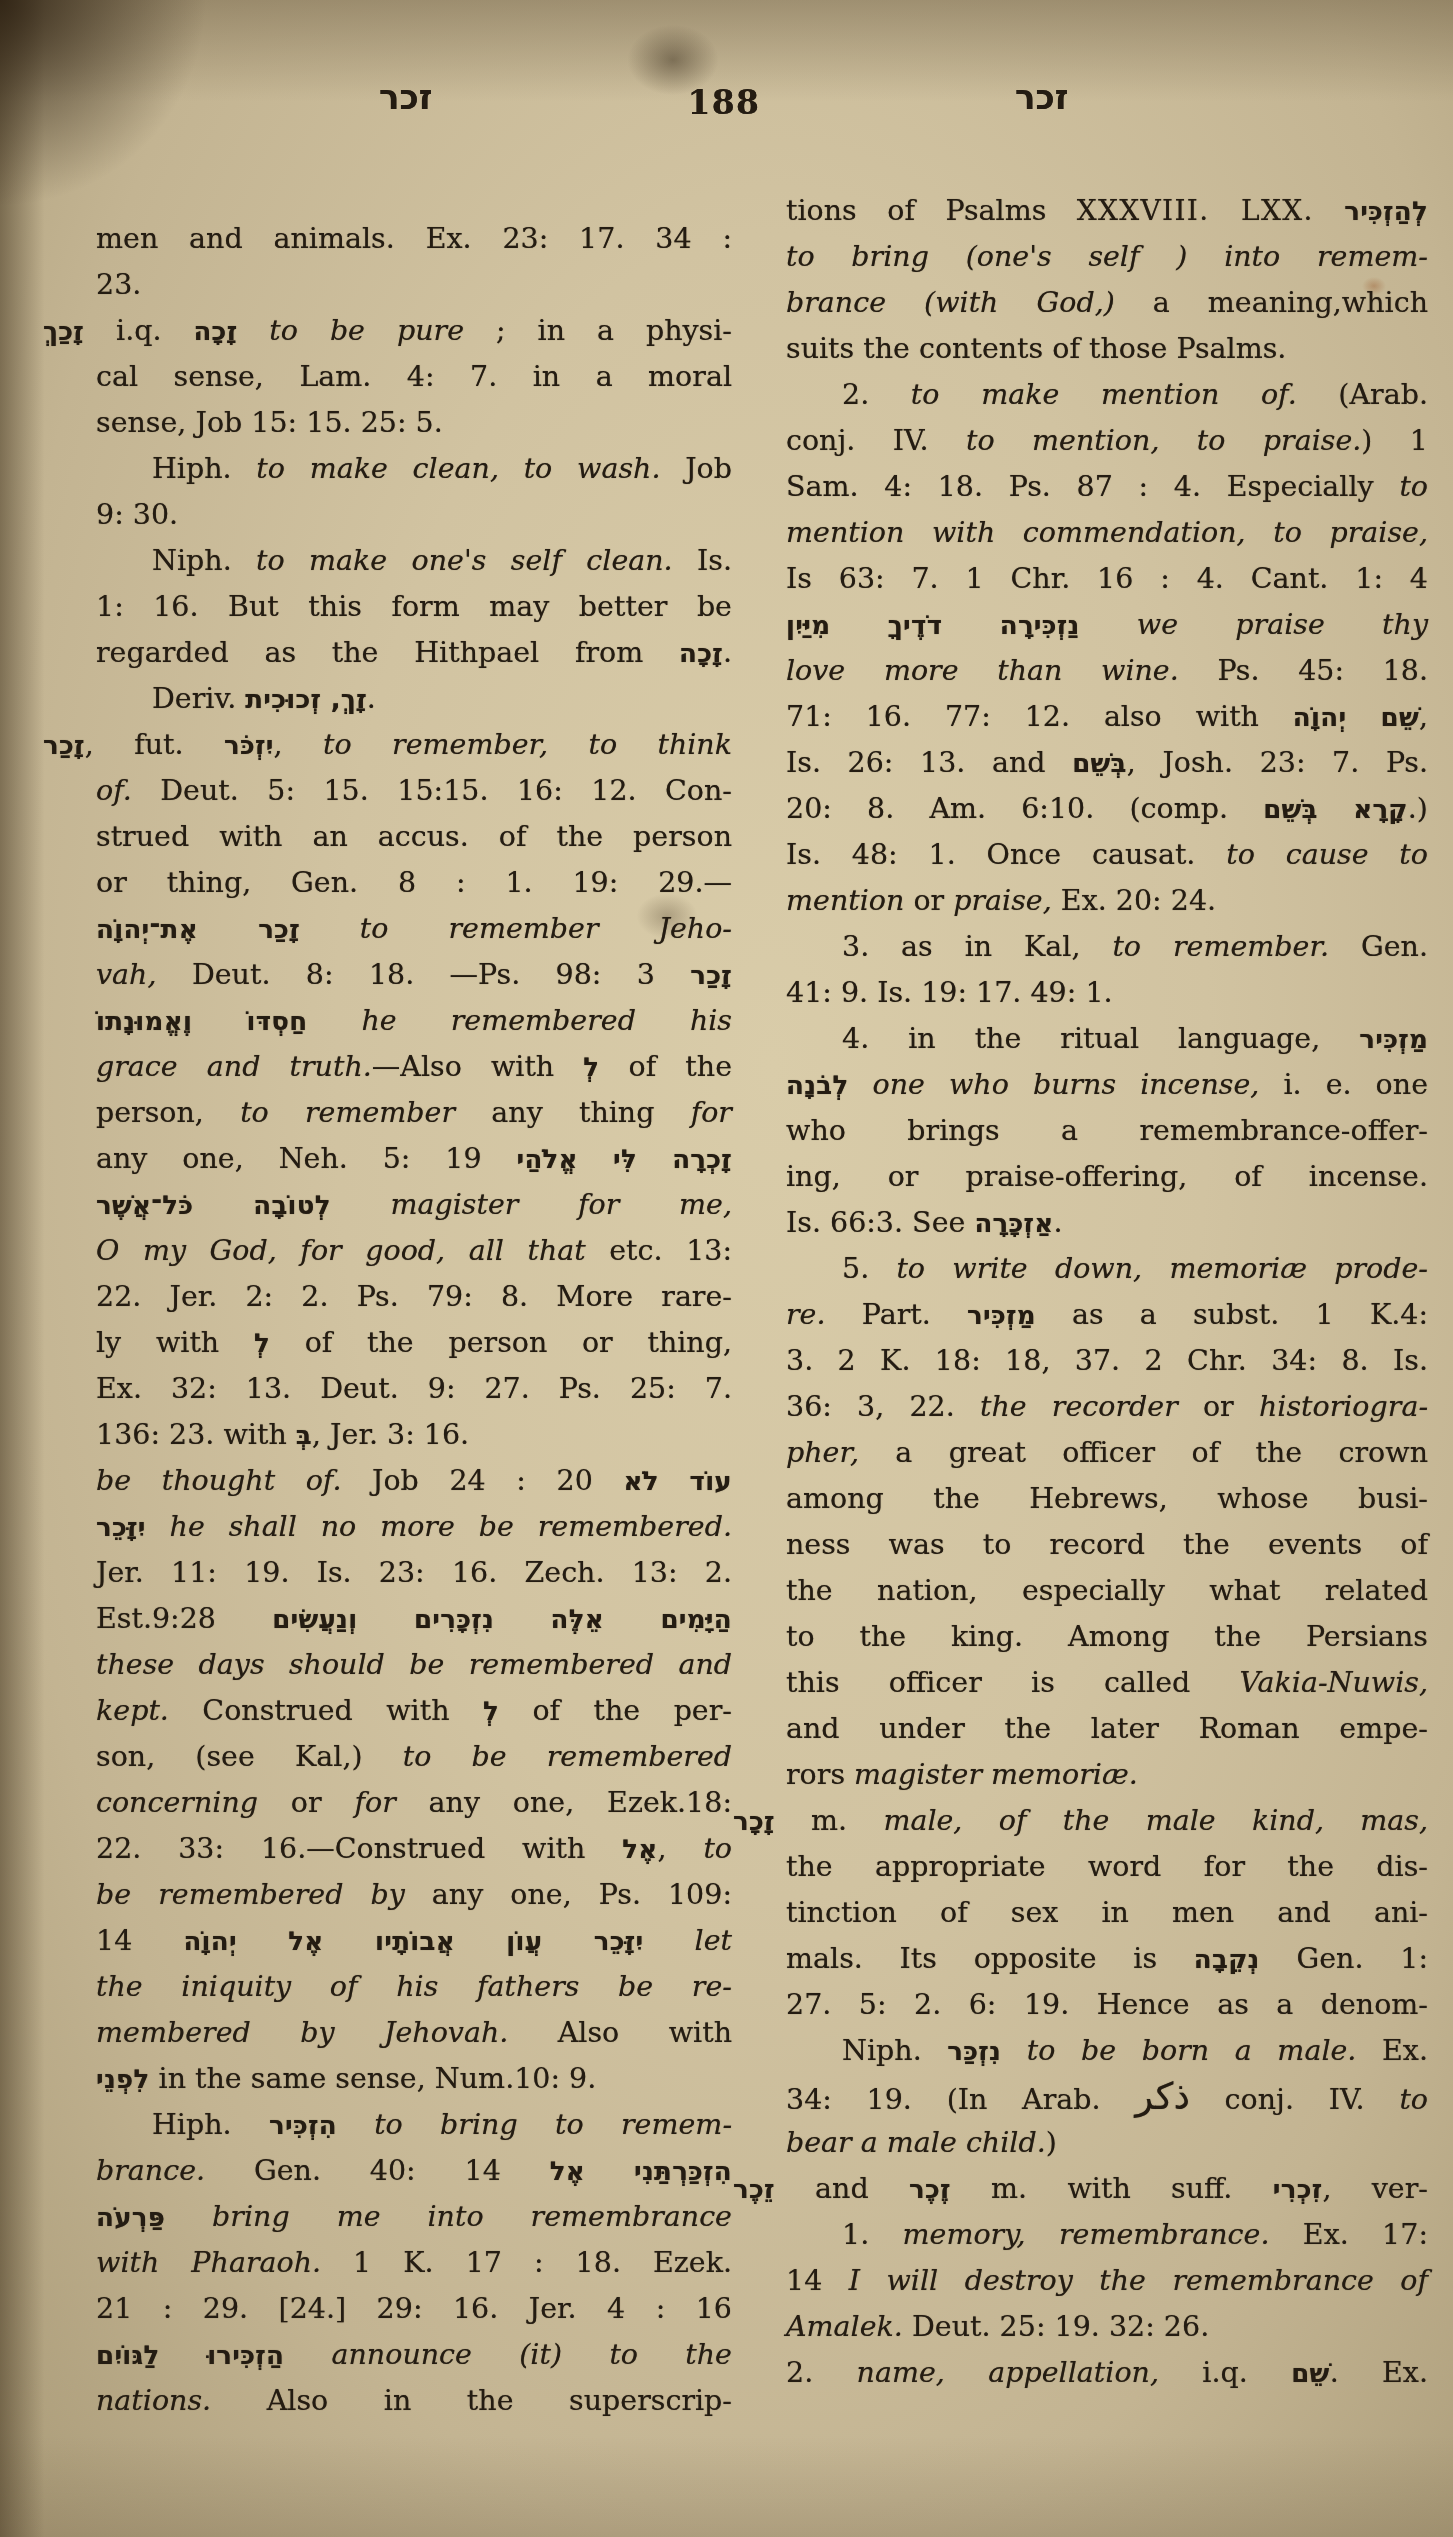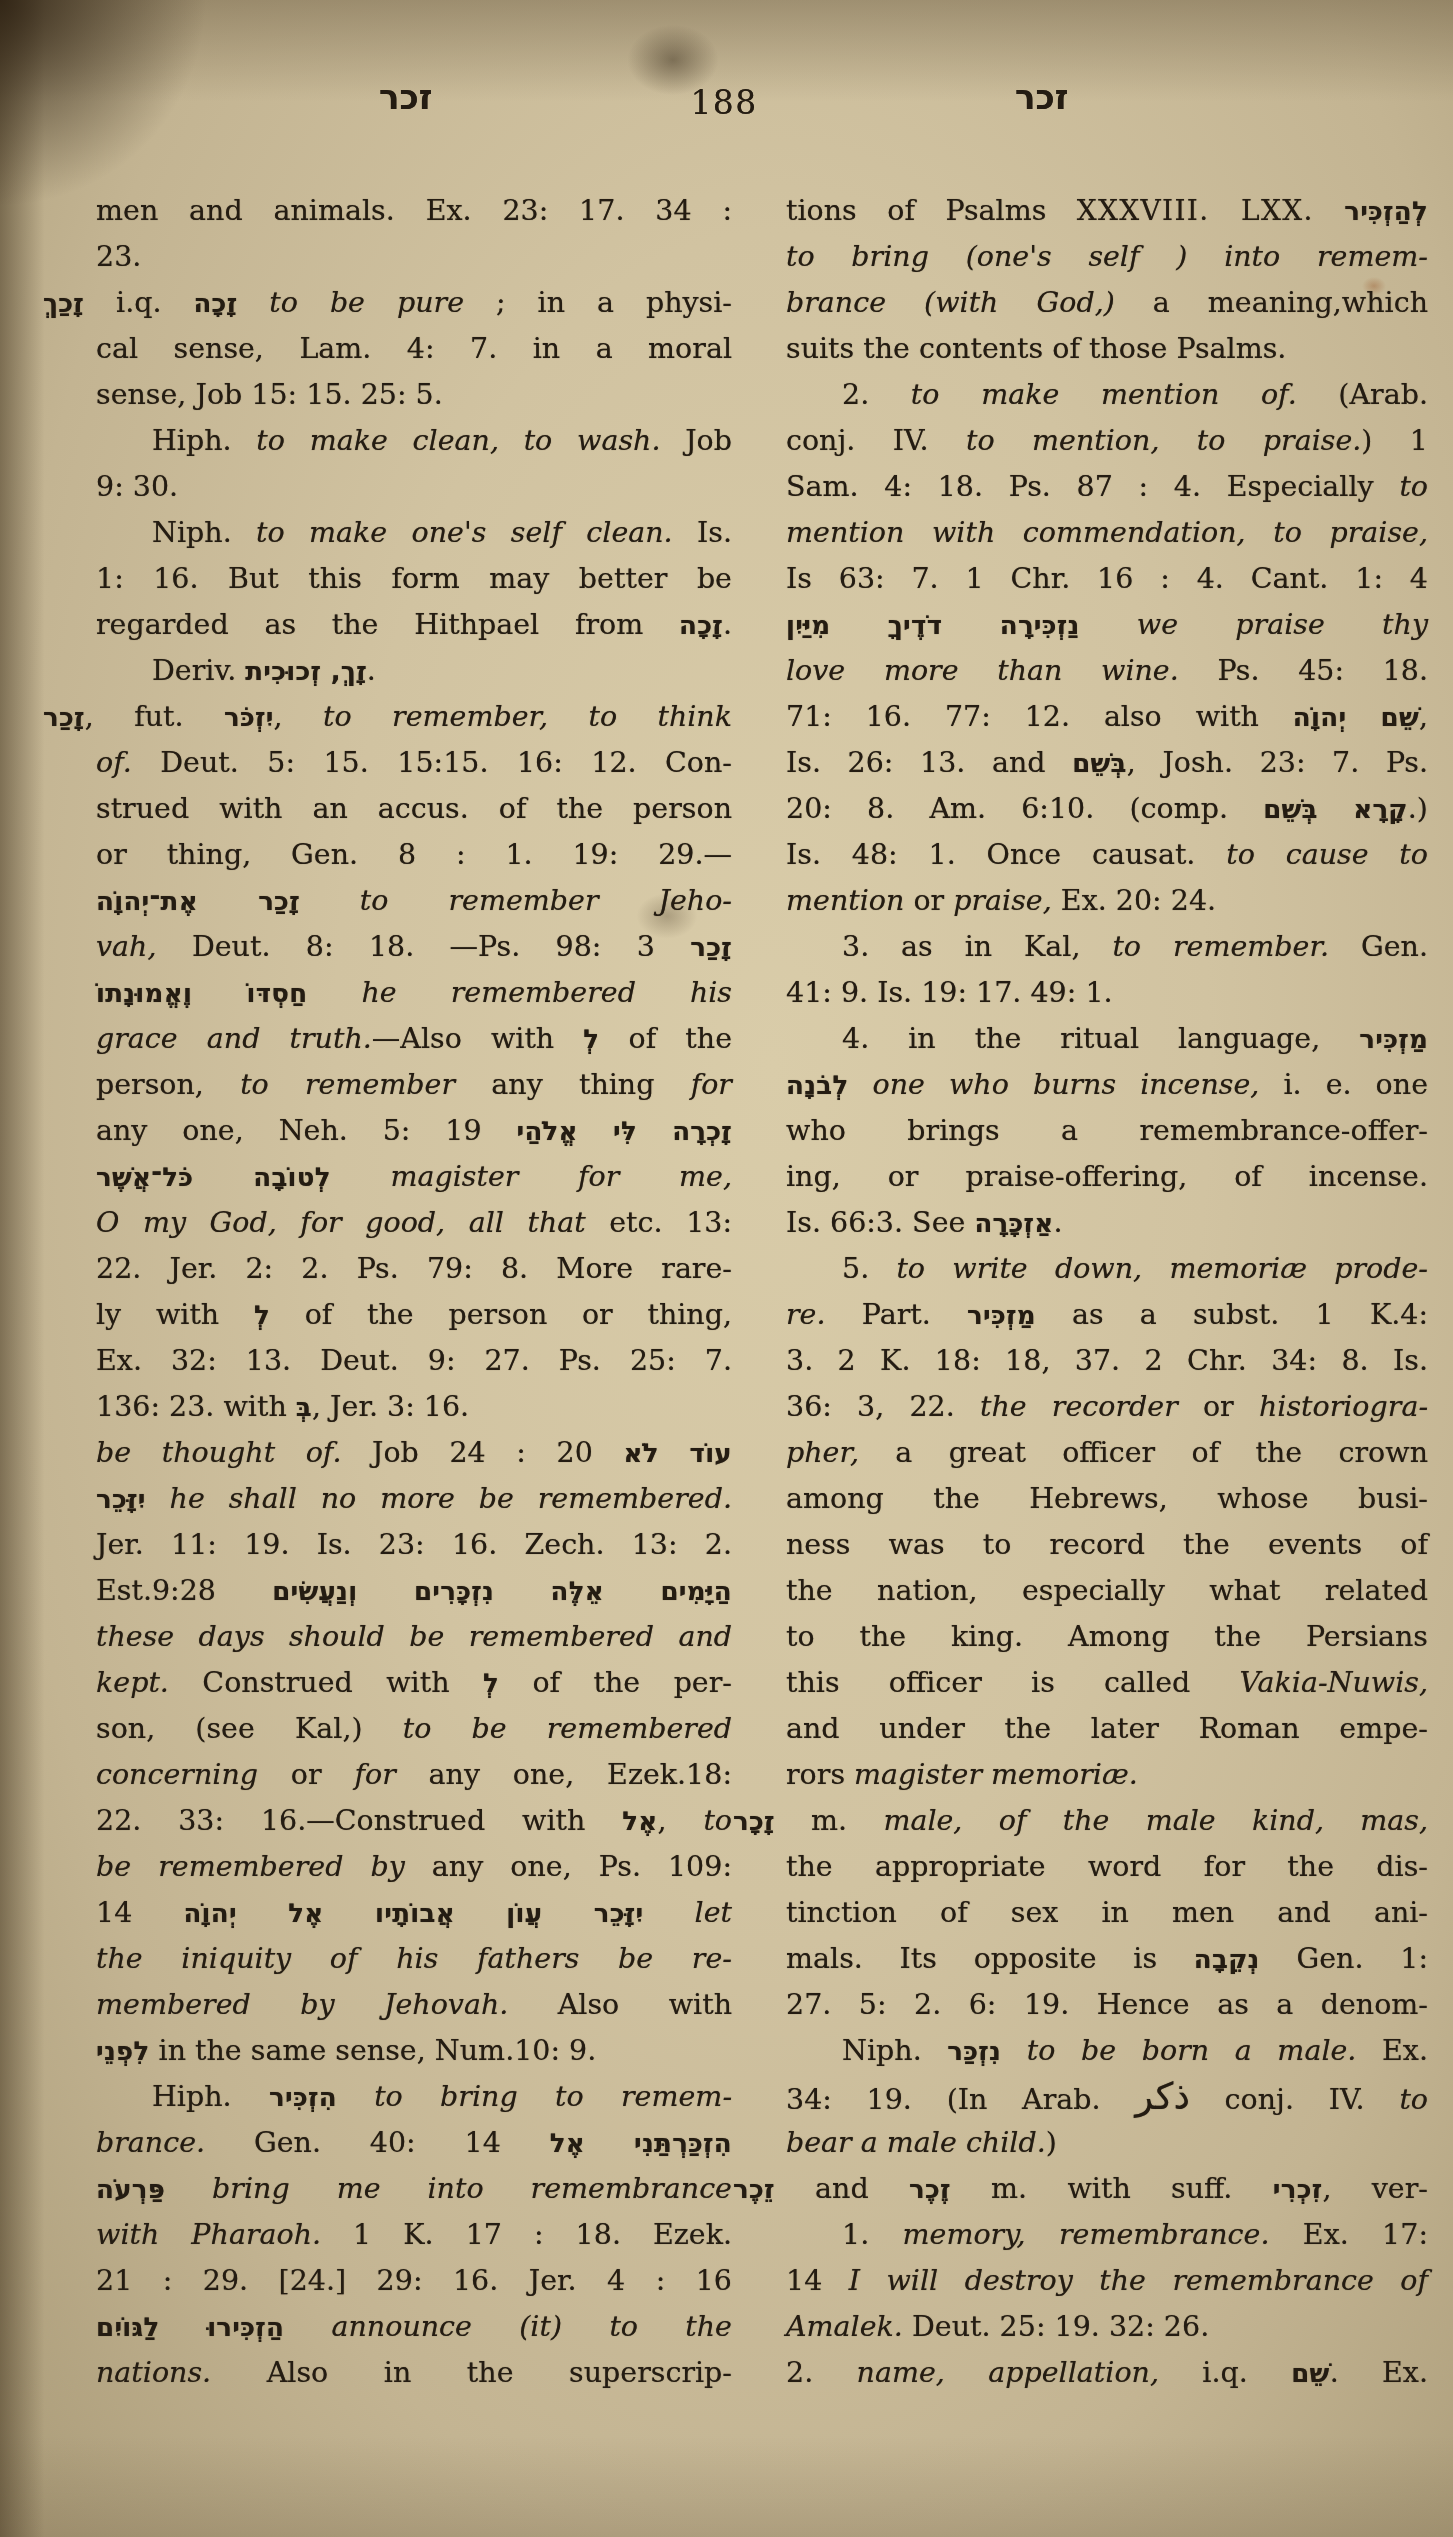--- a/index.html
+++ b/index.html
@@ -25,26 +25,27 @@
     font-family:"DejaVu Sans","Liberation Sans",sans-serif;
     font-weight:700;font-size:34px;line-height:1;
     text-shadow:0 0 0.6px rgba(30,22,12,0.75);
   }
   .catchword.left{left:379px;}
   .catchword.right{left:1015px;}
   .page-number{
     position:absolute;top:86px;left:667px;width:114px;text-align:center;
     font-size:33px;line-height:1;letter-spacing:1.3px;
     text-shadow:0 0 0.6px rgba(30,22,12,0.75);
+    font-weight:bold;
   }
   .col{
     position:absolute;top:188px;
     text-shadow:0 0 0.8px rgba(34,26,16,0.65);
   }
-  .col-left{left:96px;width:636px;}
+  .col-left{left:96px;width:636px;margin-top:28px;}
   .col-right{left:786px;width:642px;}
   .line{
     width:100%;height:46px;line-height:46px;font-size:28.5px;
     text-align:justify;text-align-last:justify;
     overflow:visible;
   }
   .line.last{text-align-last:left;}
   .line.sub{text-indent:56px;}
   .line.hang{margin-left:-53px;width:calc(100% + 53px);}
   .seg-r{font-style:normal;}

